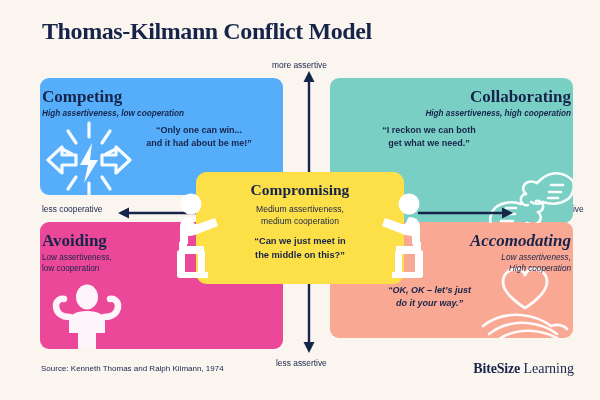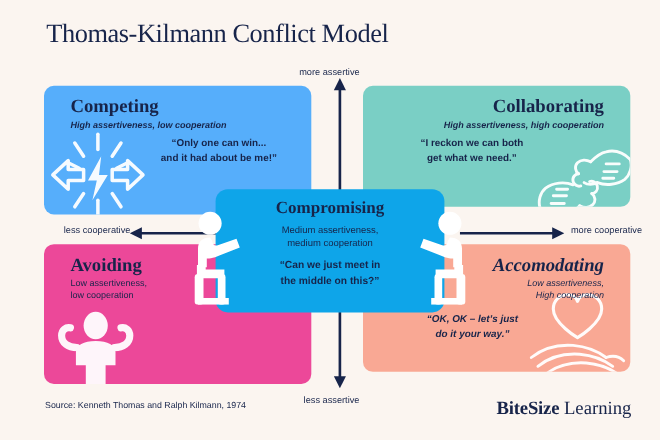--- a/index.html
+++ b/index.html
@@ -22,43 +22,43 @@
     width: 600px;
     height: 400px;
   }
 
   
   .title {
     position: absolute;
     left: 42px;
     top: 18px;
     font-family: "Liberation Serif", serif;
-    font-weight: normal;
+    font-weight: bold;
     font-size: 24px;
     letter-spacing: -0.4px;
     color: #17244A;
     white-space: nowrap;
   }
 
   
   .quad {
     position: absolute;
     border-radius: 9px;
     overflow: hidden;
   }
   .quad-competing     { left: 40px;  top: 78px;  width: 243px; height: 117px; background: #56AEFB; }
-  .quad-collaborating { left: 330px; top: 78px;  width: 243px; height: 110px; background: #7ACFC5; }
+  .quad-collaborating { left: 330px; top: 78px;  width: 243px; height: 145px; background: #7ACFC5; }
   .quad-avoiding      { left: 40px;  top: 222px; width: 243px; height: 127px; background: #ec4899; }
   .quad-accomodating  { left: 330px; top: 222px; width: 243px; height: 116px; background: #F9A894; font-style: italic; }
 
   .quad-inner {
     position: relative;
     width: 100%;
     height: 100%;
-    padding: 9px 24px;
+    padding: 9px 2px;
     z-index: 2;
   }
   .align-right .quad-inner { text-align: right; }
 
   .q-head {
     font-family: "Liberation Serif", serif;
     font-weight: bold;
     font-size: 17px;
     color: #17244A;
     line-height: 1.15;
@@ -98,21 +98,21 @@
   .icon-shrug     { left: 10px;  bottom: -22px; }
   .icon-heart     { right: 2px;  bottom: -14px; }
 
   
   .center-card {
     position: absolute;
     left: 196px;
     top: 172px;
     width: 208px;
     height: 112px;
-    background: #0ea5e9;
+    background: #fde047;
     border-radius: 11px;
     z-index: 6;
     text-align: center;
     padding-top: 9px;
   }
   .c-head {
     font-family: "Liberation Serif", serif;
     font-weight: bold;
     font-size: 15.5px;
     color: #17244A;
@@ -138,42 +138,42 @@
 
   
   .axis-label {
     position: absolute;
     font-size: 8.4px;
     color: #17244A;
     white-space: nowrap;
   }
   .lbl-more-assertive { left: 272px; top: 60px; }
   .lbl-less-assertive { left: 276px; top: 358px; }
-  .lbl-less-coop      { left: 58px;  top: 204px; }
+  .lbl-less-coop      { left: 42px;  top: 204px; }
   .lbl-more-coop      { left: 519px; top: 204px; }
 
   .axis-v { position: absolute; left: 303px; top: 71px; z-index: 5; }
   .axis-h-left  { position: absolute; left: 118px; top: 205px; z-index: 5; }
   .axis-h-right { position: absolute; left: 418px; top: 205px; z-index: 5; }
 
   
   .source {
     position: absolute;
     left: 41px;
     top: 364px;
     font-size: 8px;
     color: #17244A;
     white-space: nowrap;
   }
   .logo {
     position: absolute;
     right: 26px;
     top: 361px;
     font-family: "Liberation Serif", serif;
-    font-size: 17px;
+    font-size: 14px;
     color: #17244A;
     white-space: nowrap;
   }
   .logo b { font-weight: bold; letter-spacing: -0.2px; }
   .logo span { font-weight: normal; }
 </style>
 </head>
 <body>
 
 <div id="canvas">

